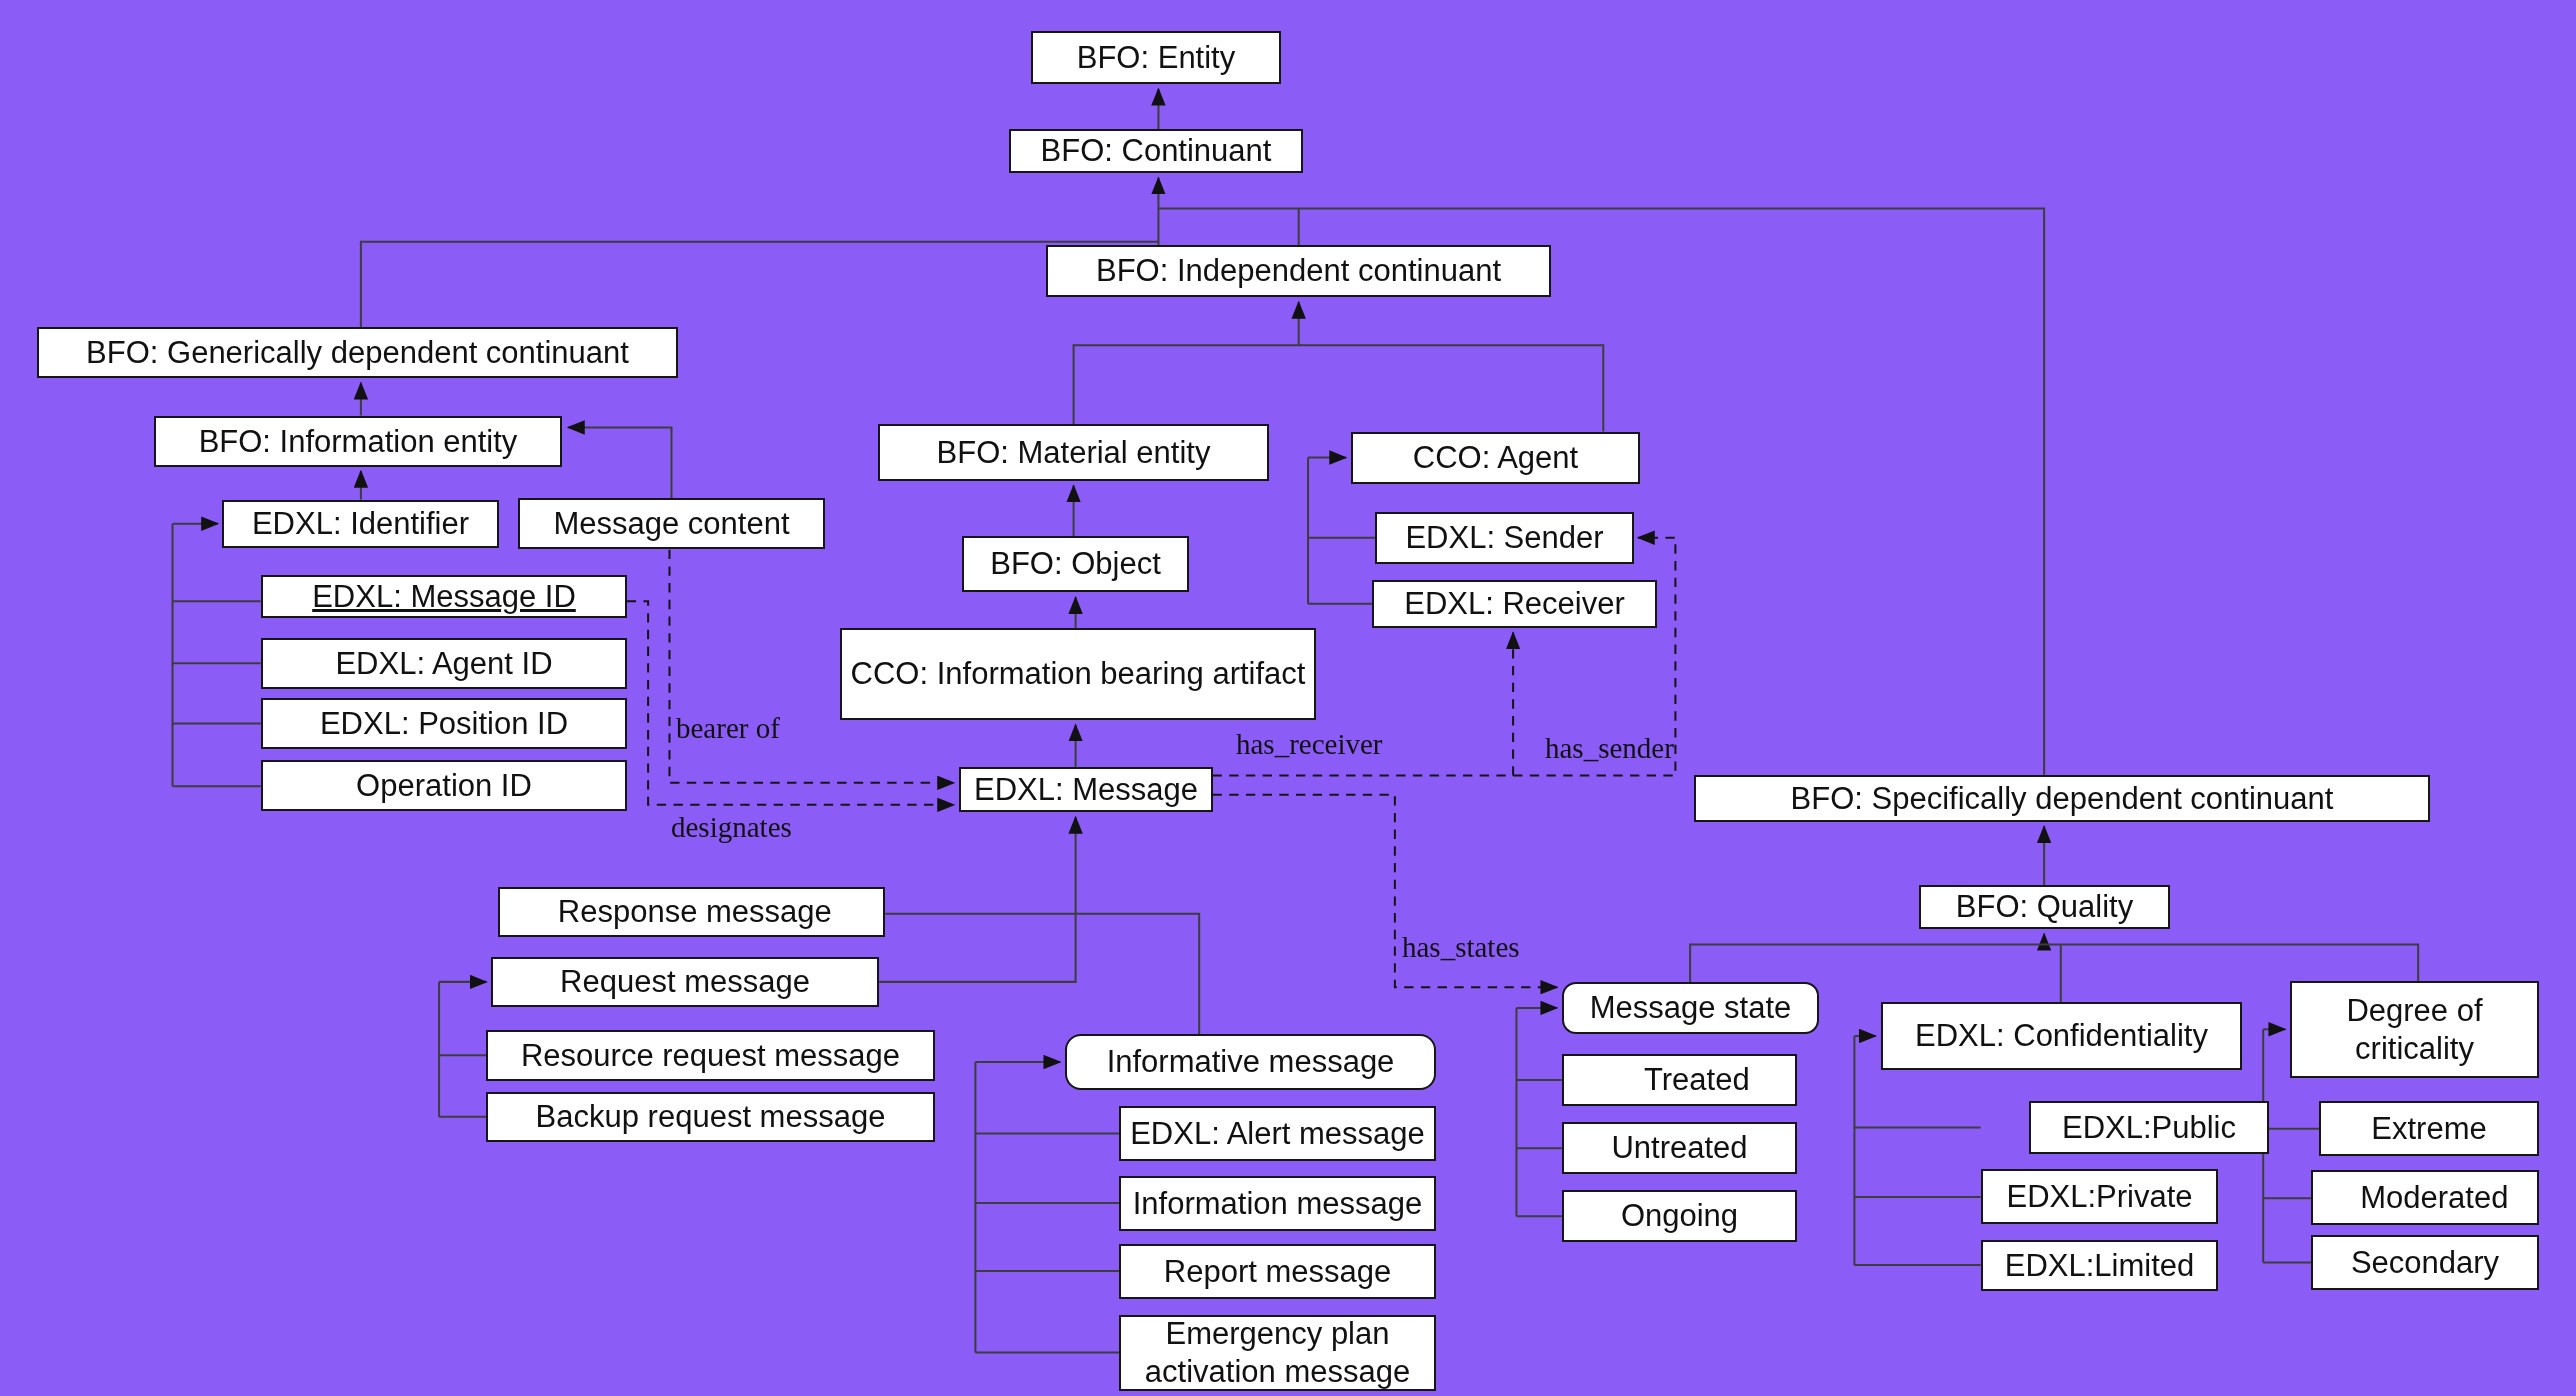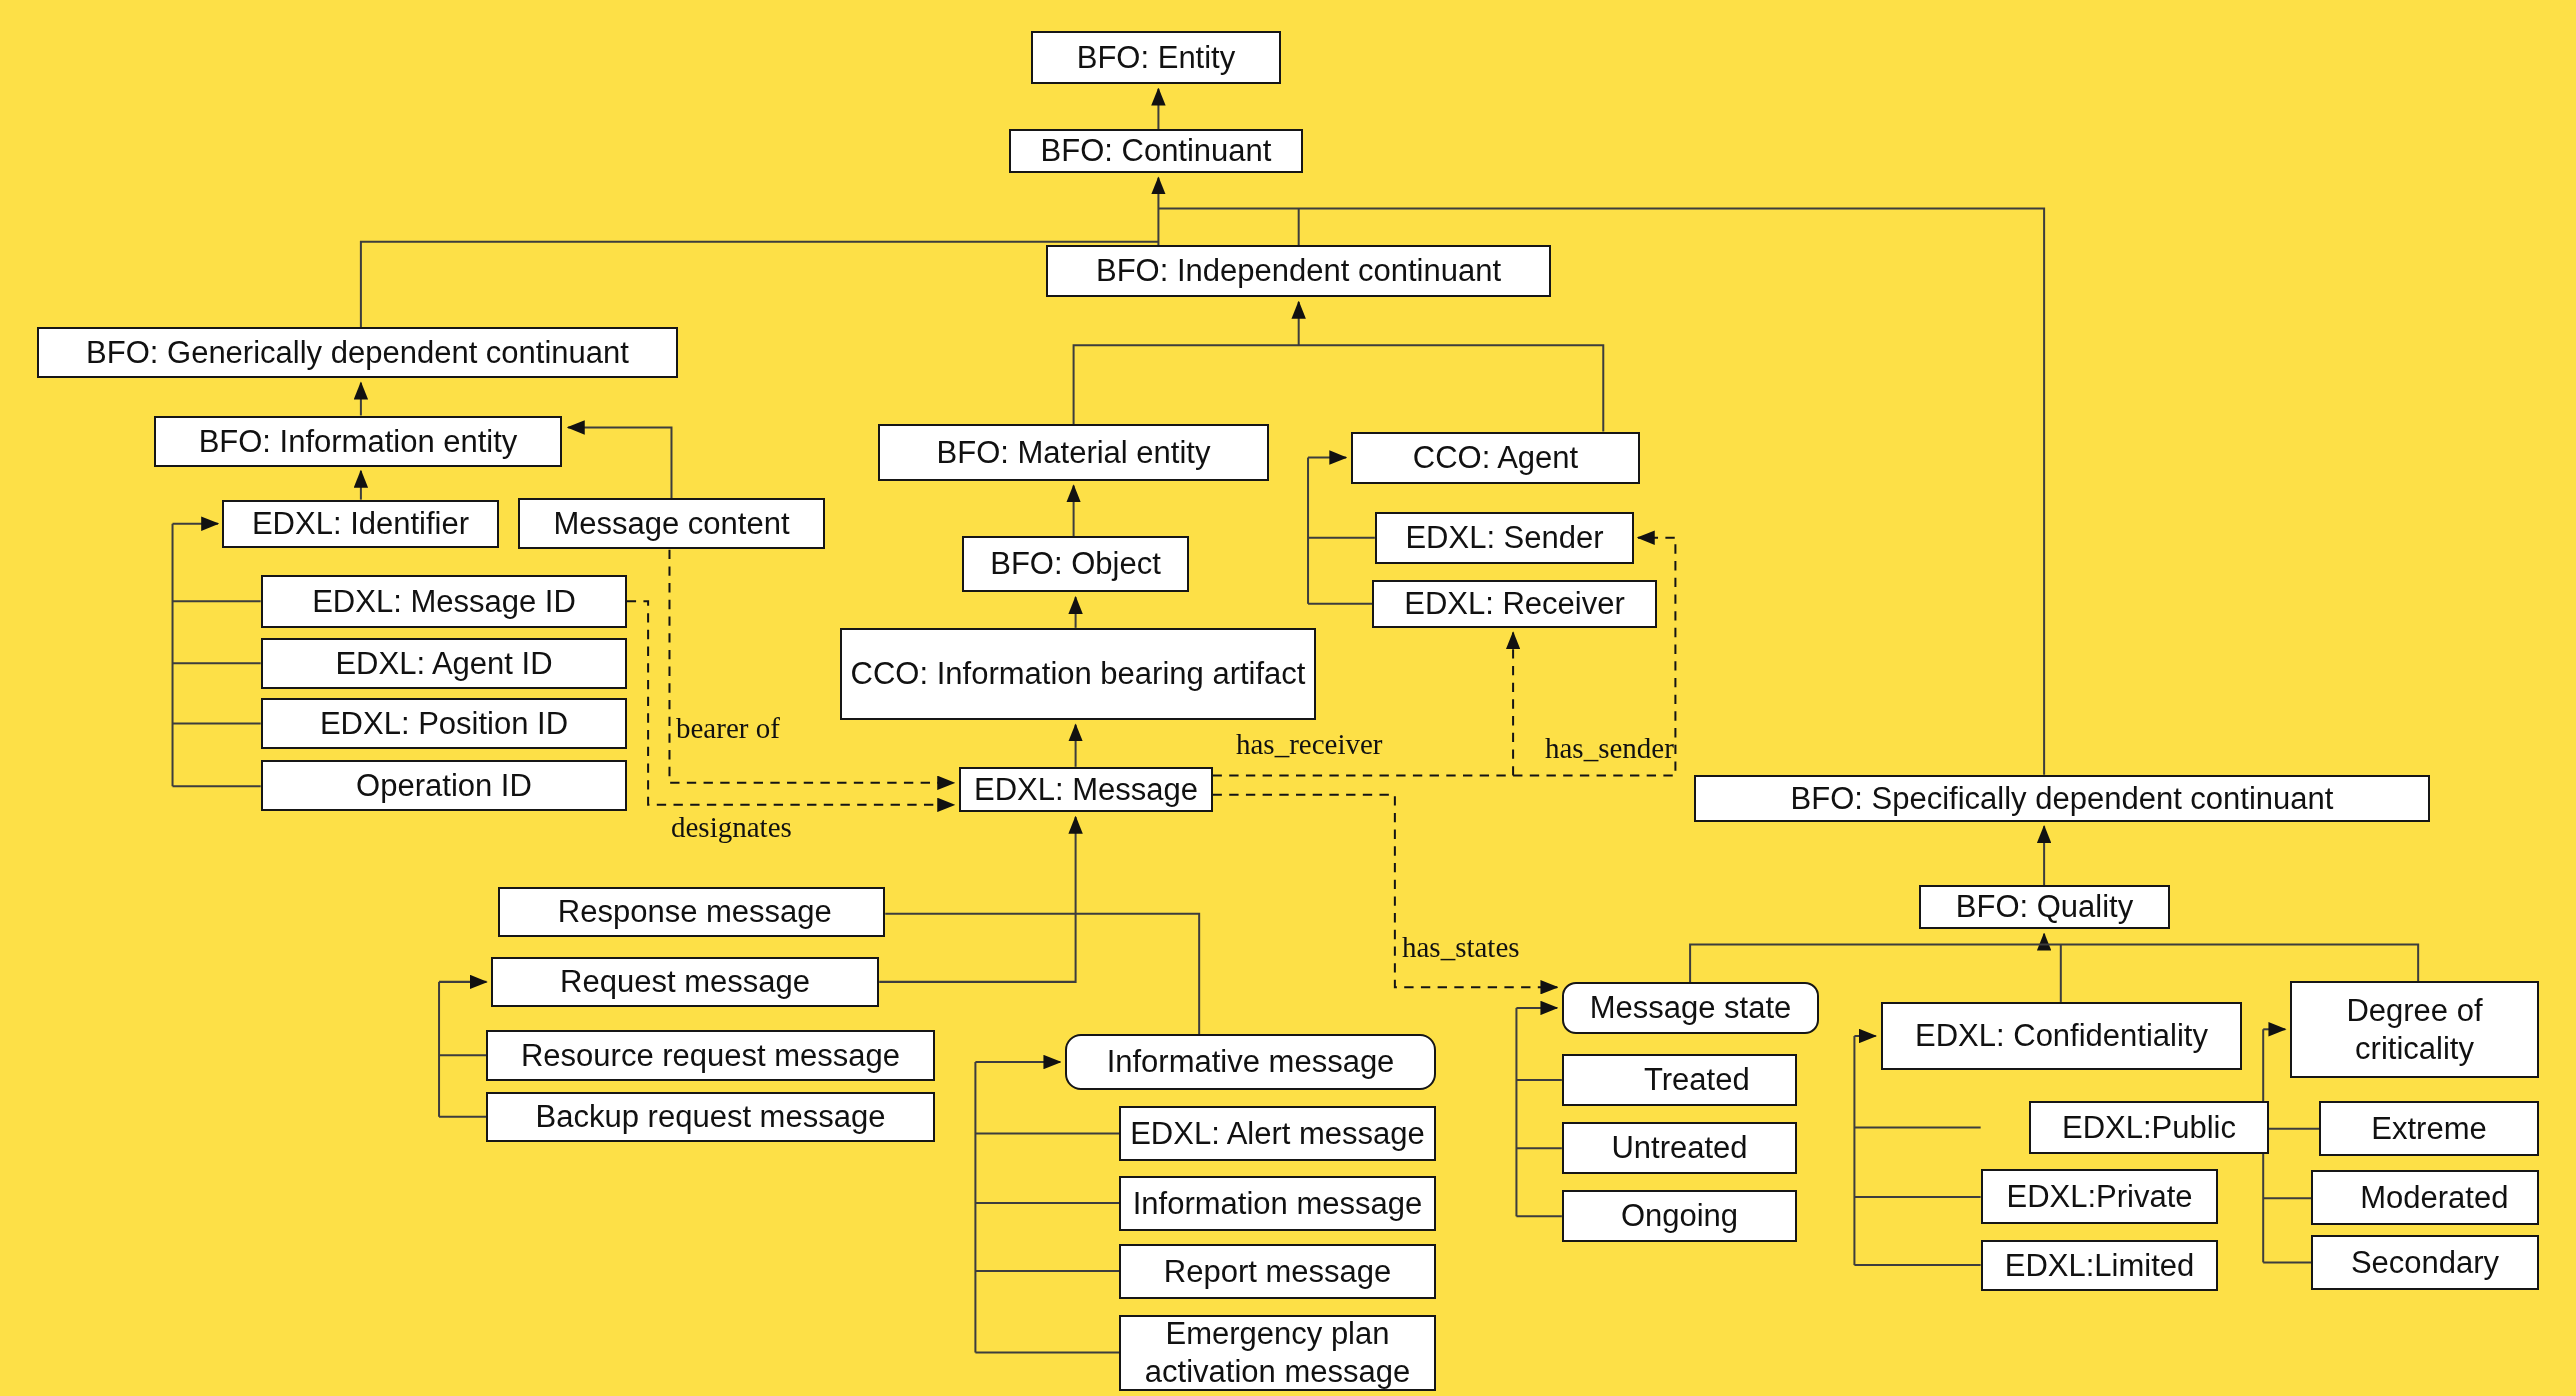--- a/index.html
+++ b/index.html
@@ -1,16 +1,16 @@
 <!DOCTYPE html>
 <html style="font-size:10.7px"><head>
 <meta charset="utf-8">
 <style>
   html,body{margin:0;padding:0;background:#ffffff;}
-  #canvas{position:relative;width:2576px;height:1396px;background:#fde047;overflow:hidden;
+  #canvas{position:relative;width:2576px;height:1396px;background:#8b5cf6;overflow:hidden;
           font-family:"Liberation Sans",sans-serif;}
   #edges{position:absolute;left:0;top:0;width:2576px;height:1396px;}
   .node{position:absolute;box-sizing:border-box;background:#ffffff;border:2.7px solid #161616;
         display:flex;align-items:center;justify-content:center;text-align:center;
         color:#111;font-size:31px;line-height:1.22;padding:0 5.3px;z-index:2;}
   .rel-label{position:absolute;font-family:"Liberation Serif",serif;font-size:29px;color:#111;
              white-space:nowrap;z-index:3;}
   .s{stroke:#3d3d3d;stroke-width:3;fill:none;}
   .d{stroke:#141414;stroke-width:3;fill:none;stroke-dasharray:14 11;}
 </style>
@@ -94,21 +94,21 @@
   </svg>
 
   <div id="nodes">
       <div class="node" style="left: 1031px; top: 31px; width: 250px; height: 53px;">BFO: Entity</div>
       <div class="node" style="left: 1009px; top: 129px; width: 294px; height: 44px;">BFO: Continuant</div>
       <div class="node" style="left: 1046px; top: 245px; width: 505px; height: 52px;">BFO: Independent continuant</div>
       <div class="node" style="left: 37px; top: 327px; width: 641px; height: 51px;">BFO: Generically dependent continuant</div>
       <div class="node" style="left: 154px; top: 416px; width: 408px; height: 51px;">BFO: Information entity</div>
       <div class="node" style="left: 222px; top: 500px; width: 277px; height: 48px;">EDXL: Identifier</div>
       <div class="node" style="left: 518px; top: 498px; width: 307px; height: 51px;">Message content</div>
-      <div class="node" style="left: 261px; top: 575px; width: 366px; height: 53px;">EDXL: Message ID</div>
+      <div class="node" style="left: 261px; top: 575px; width: 366px; height: 43px; text-decoration: underline;">EDXL: Message ID</div>
       <div class="node" style="left: 261px; top: 638px; width: 366px; height: 51px;">EDXL: Agent ID</div>
       <div class="node" style="left: 261px; top: 698px; width: 366px; height: 51px;">EDXL: Position ID</div>
       <div class="node" style="left: 261px; top: 760px; width: 366px; height: 51px;">Operation ID</div>
       <div class="node" style="left: 878px; top: 424px; width: 391px; height: 57px;">BFO: Material entity</div>
       <div class="node" style="left: 962px; top: 536px; width: 227px; height: 56px;">BFO: Object</div>
       <div class="node" style="left: 840px; top: 628px; width: 476px; height: 92px;">CCO: Information bearing artifact</div>
       <div class="node" style="left: 959px; top: 767px; width: 254px; height: 45px;">EDXL: Message</div>
       <div class="node" style="left: 1351px; top: 432px; width: 289px; height: 52px;">CCO: Agent</div>
       <div class="node" style="left: 1375px; top: 512px; width: 259px; height: 52px;">EDXL: Sender</div>
       <div class="node" style="left: 1372px; top: 580px; width: 285px; height: 48px;">EDXL: Receiver</div>

